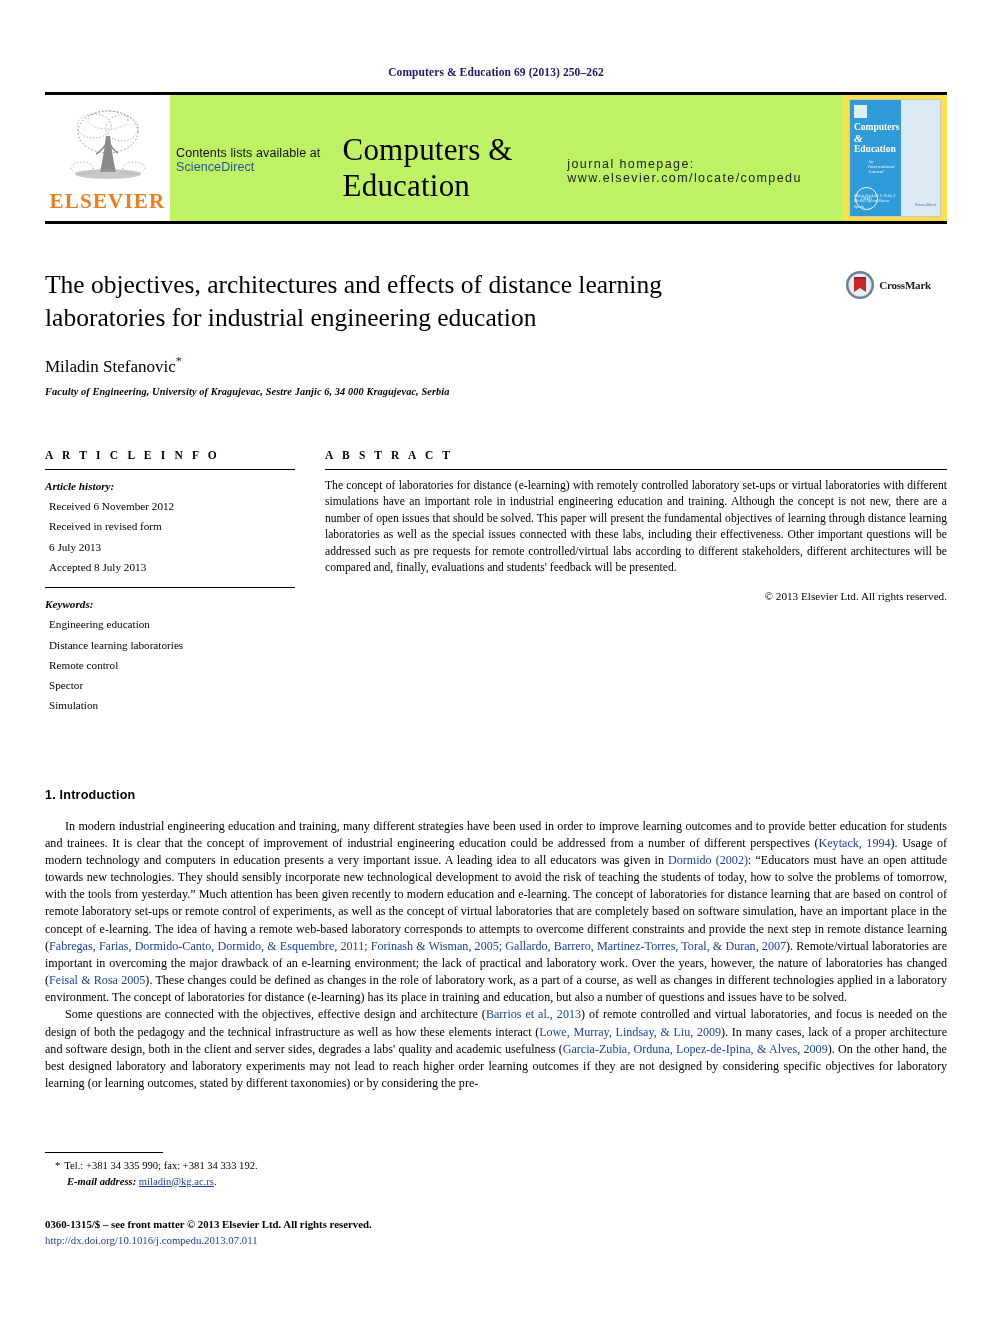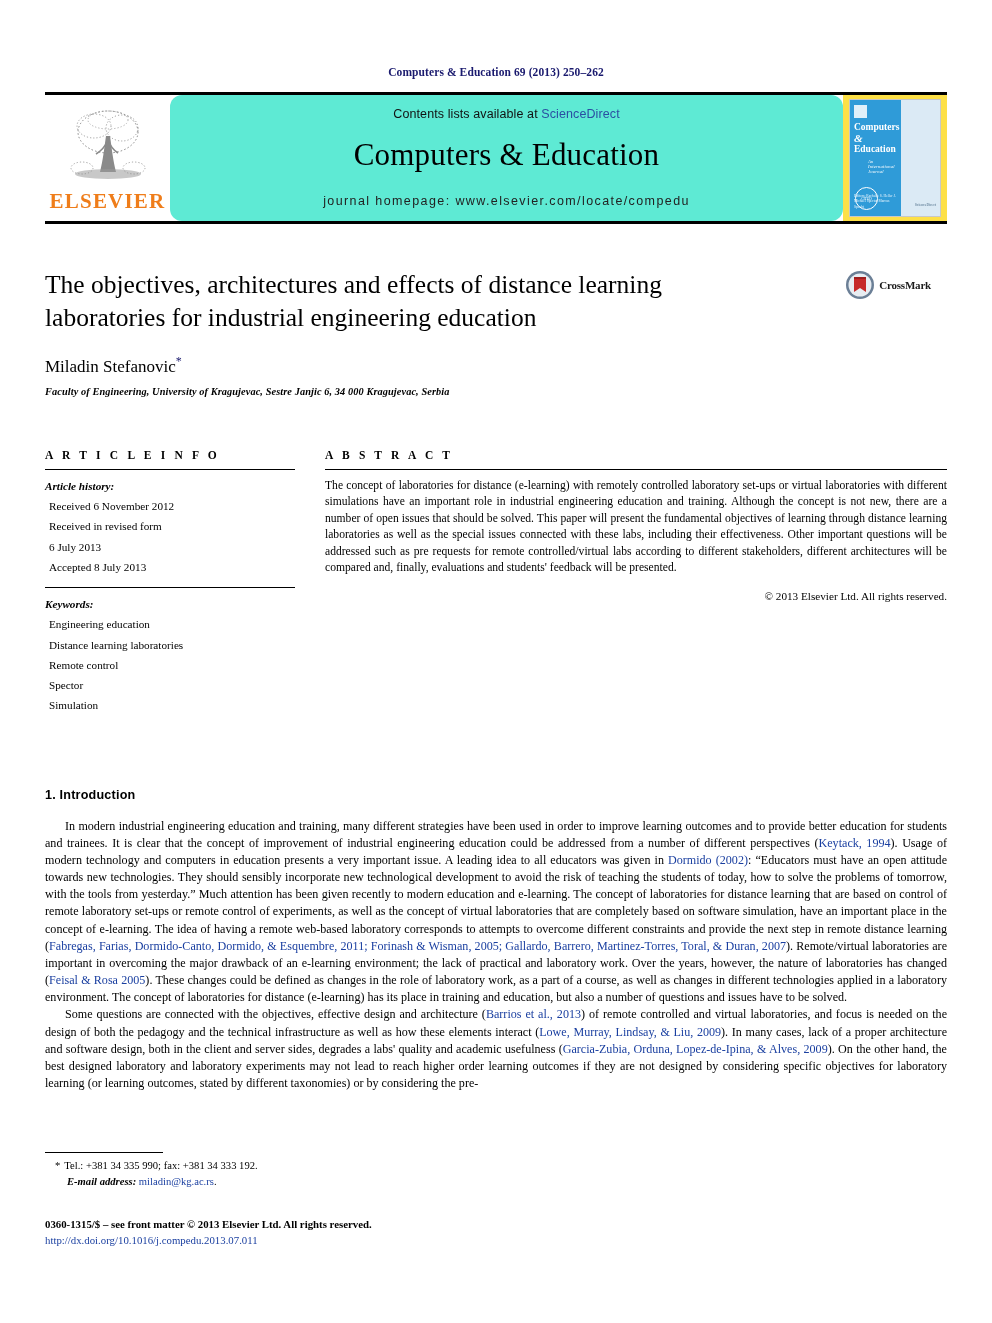--- a/index.html
+++ b/index.html
@@ -62,28 +62,27 @@
     font-size: 21px;
     letter-spacing: 1.2px;
     color: #ef7d1a;
     font-weight: bold;
     line-height: 1;
     margin-top: 1px;
   }
 
   .masthead-center {
     flex: 1 1 auto;
-    background: #5eead4;
-    display: flex;
-    flex-direction: column;
+    background: #bef264;
+    display: flex;
+    flex-direction: row;
     align-items: center;
     justify-content: flex-start;
     padding: 12px 6px 8px 6px;
     box-sizing: border-box;
-    border-radius: 12px;
   }
   .contents-line {
     font-family: "Liberation Sans", sans-serif;
     font-size: 12.5px;
     color: #111;
     letter-spacing: 0.1px;
   }
   .contents-line .sd-link {
     color: #2b4ea2;
   }
@@ -337,21 +336,21 @@
     font-size: 10.6px;
     line-height: 1.5;
     margin: 0;
     padding-left: 10px;
   }
   .footnote-line .star { margin-right: 4px; }
   .footnote-email-label {
     font-style: italic;
     font-weight: bold;
   }
-  .link-blue { color: #1a3fa0; }
+  .link-blue { color: #1a3fa0; text-decoration: underline; }
 
   .footer-area {
     position: absolute;
     left: 45px;
     top: 1216px;
     width: 600px;
   }
   .footer-line {
     font-family: "Liberation Serif", serif;
     font-size: 10.8px;

